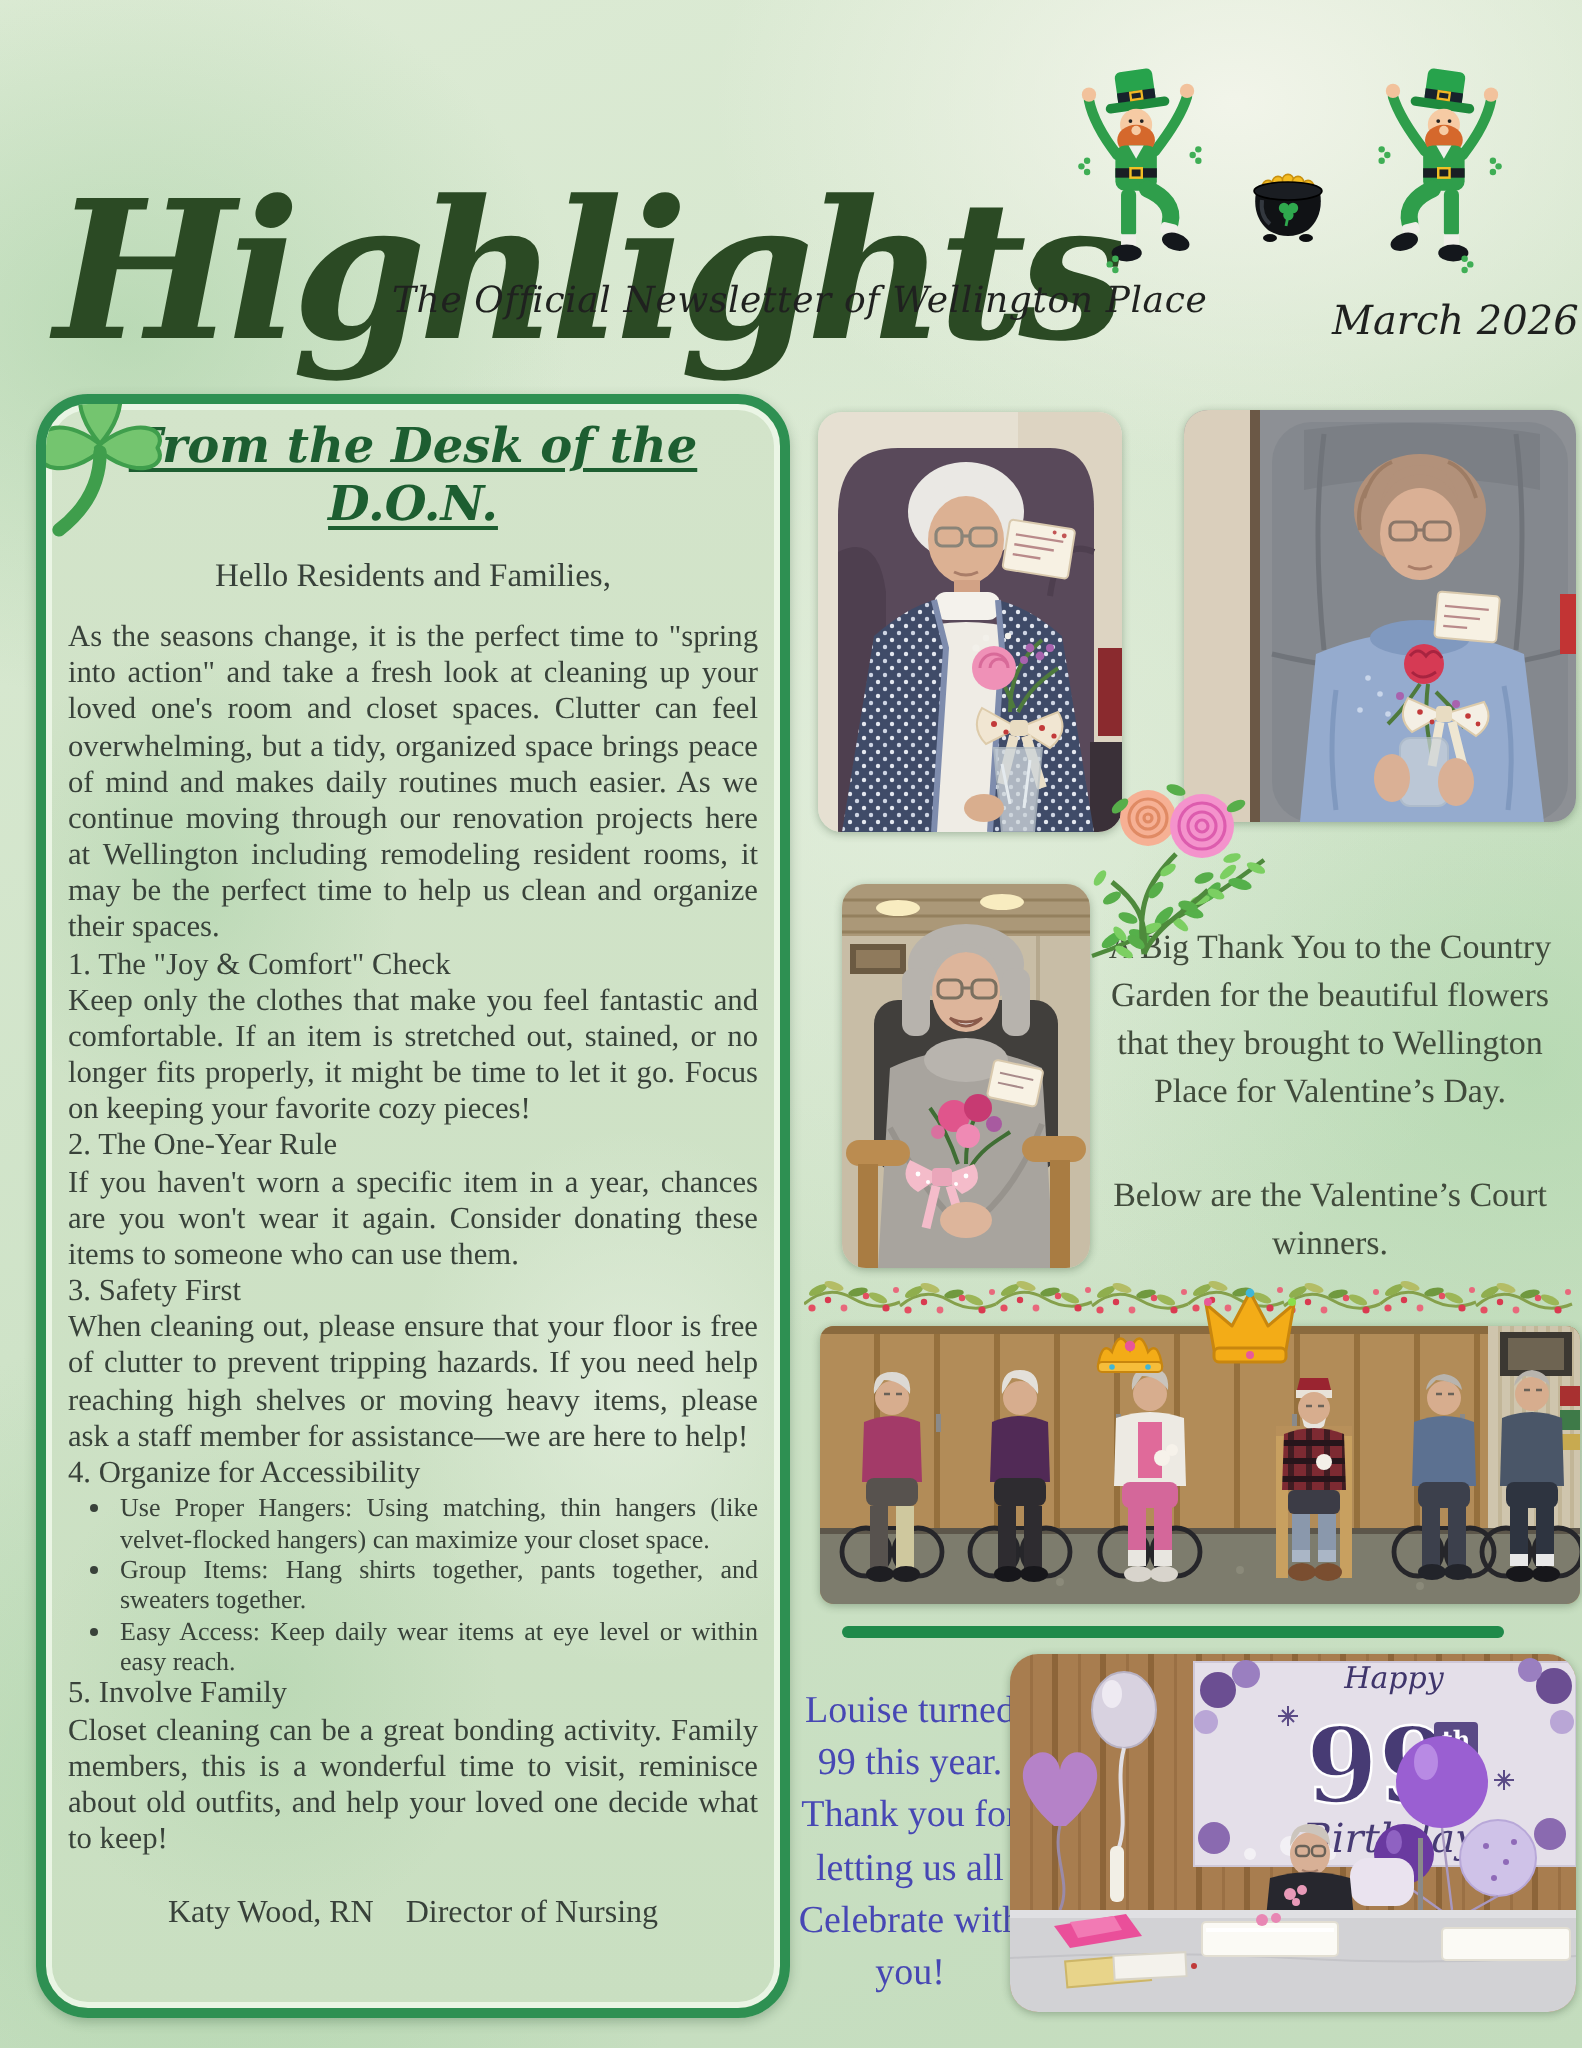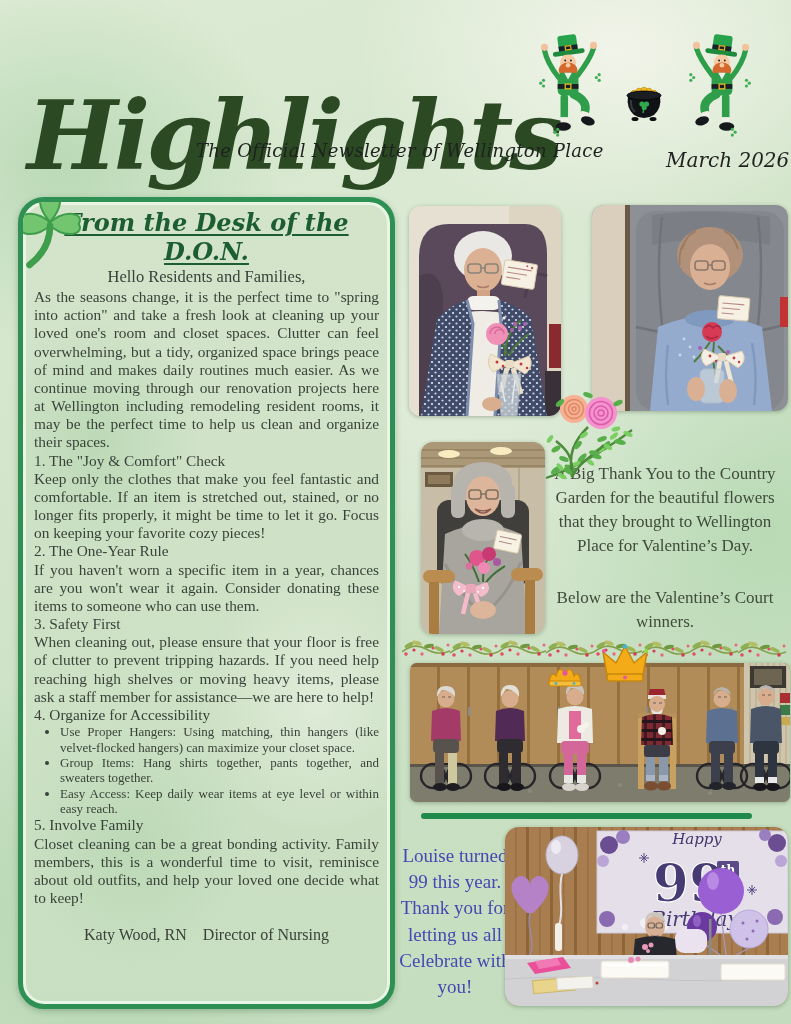--- a/index.html
+++ b/index.html
@@ -22,21 +22,21 @@
     box-shadow:inset 0 0 0 3px rgba(235,246,230,.95),0 2px 6px rgba(30,70,35,.28);
     background:
       radial-gradient(40% 22% at 20% 30%, rgba(150,200,150,.35), transparent 70%),
       radial-gradient(45% 24% at 80% 62%, rgba(230,240,225,.7), transparent 70%),
       radial-gradient(45% 22% at 30% 80%, rgba(150,200,150,.3), transparent 70%),
       linear-gradient(#d3e4ca,#c9dfc1);
     padding:4px 11px 6px 11px;}
   .don-heading{margin:2px 0 1px;text-align:center;font-family:"DejaVu Serif",serif;font-style:italic;
     font-weight:bold;font-size:24px;color:#1d5e31;text-decoration:underline;
     text-underline-offset:3px;text-decoration-thickness:1.5px}
-  .salut{margin:1px 0;text-align:center;font-size:16.5px;color:#38413a}
+  .salut{margin:12px 0;text-align:center;font-size:16.5px;color:#38413a}
   .ltr{font-size:15.35px;line-height:1.185;color:#39423a;margin:0}
   .j{text-align:justify}
   .ltr-list{margin:0 0 0 4px;padding-left:22px}
   .ltr-list li{font-size:13px;line-height:1.185;color:#39423a;text-align:justify}
   .sig{margin-top:19px;text-align:center;font-size:16px;color:#38413a;white-space:pre-wrap}
   .photo{position:absolute;overflow:hidden;box-shadow:0 1px 4px rgba(30,60,30,.32)}
   .photo svg{display:block;width:100%;height:100%}
   .thanks{left:543px;top:462px;width:244px;text-align:center;color:#414b3c;font-size:17px;line-height:1.42}
   .thanks .follow{margin-top:27px}
   .divider{left:421px;top:813px;width:331px;height:6px;background:#1f8a4a;border-radius:3px}

